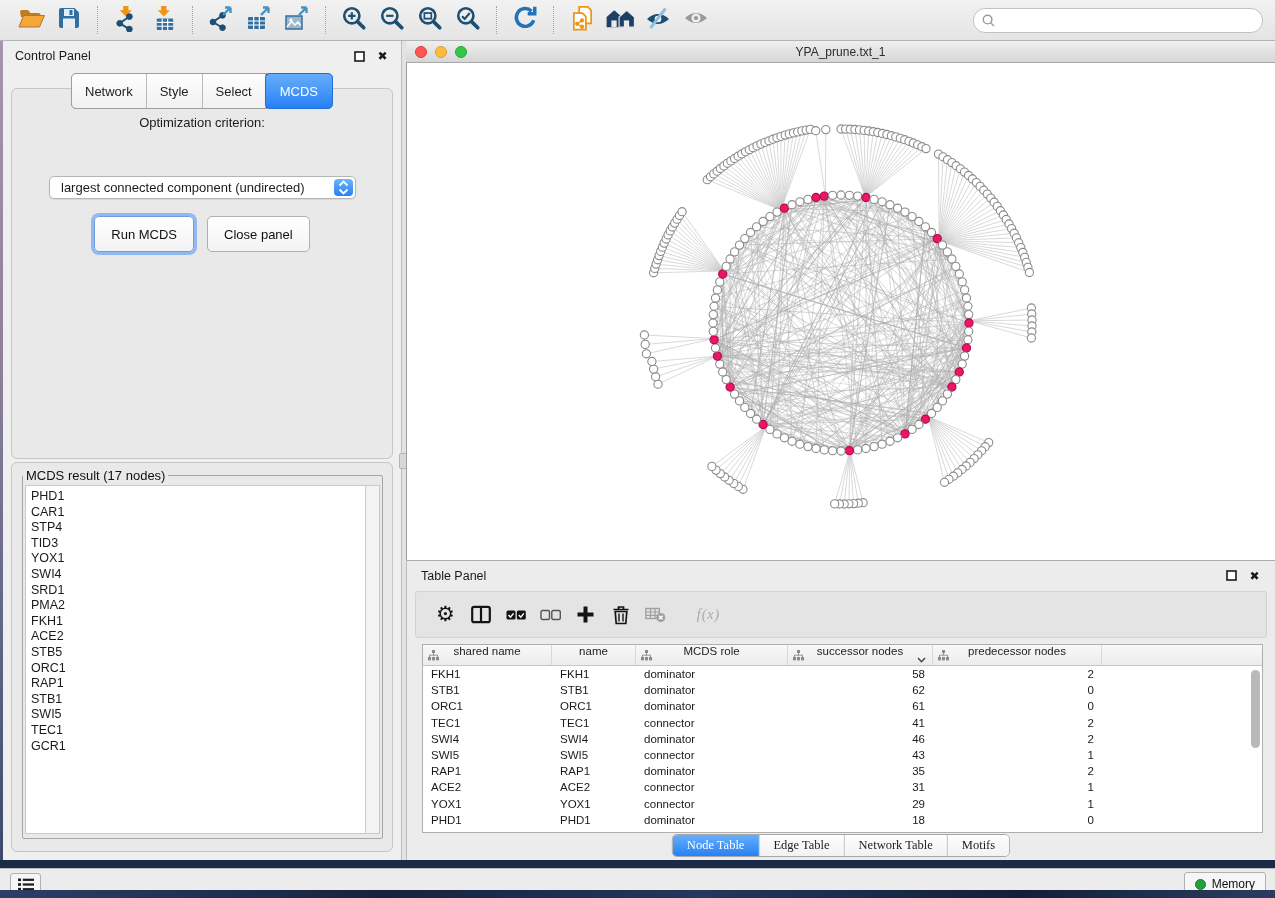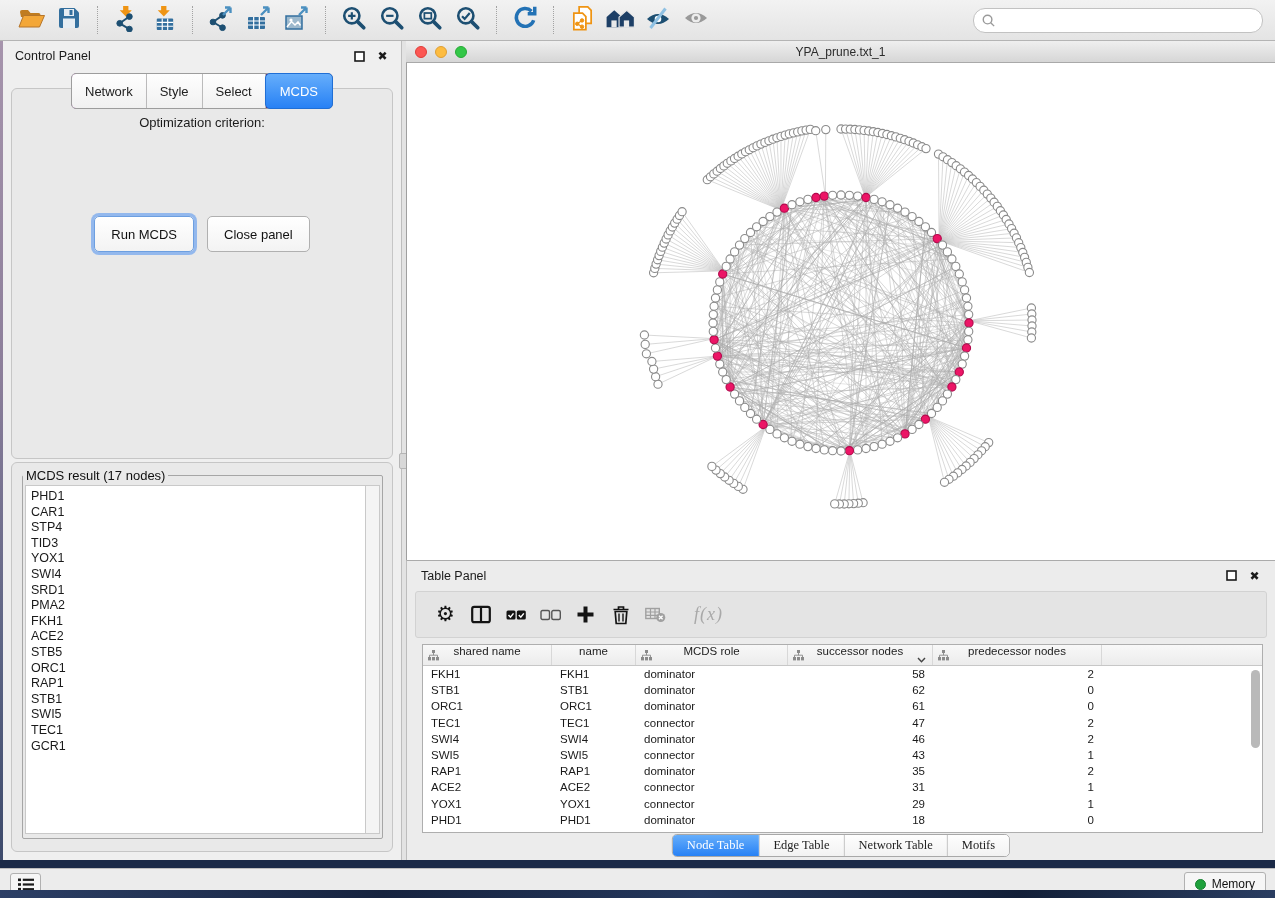--- a/index.html
+++ b/index.html
@@ -88,21 +88,21 @@
 
   
   .table-panel { position:absolute; left:406px; top:560px; right:0; bottom:38px; background:#ececec;
     border-top:1px solid #ababab; border-left:1px solid #bdbdbd; }
   .tp-header { position:absolute; top:0; left:0; right:0; height:29px; display:flex;
     align-items:center; padding:0 14px; font-size:12.5px; }
   .tp-strip { position:absolute; top:30px; left:8px; right:8px; height:47px; background:#e4e4e4;
     border:1px solid #d2d2d2; border-radius:3px; display:flex; align-items:center; padding:0 12px; gap:0; }
   .tp-ico { width:35px; height:34px; display:flex; align-items:center; justify-content:center; }
   .fx-label { font-family:"Liberation Serif","DejaVu Serif",serif; font-style:italic;
-    font-size:18px; color:#a9a9a9; letter-spacing:1px;margin-left:36px; }
+    font-size:14px; color:#a9a9a9; letter-spacing:1px;margin-left:36px; }
   .gear-glyph { font-family:"DejaVu Sans",sans-serif; font-size:21px; color:#141414; line-height:1; }
 
   .data-table { position:absolute; left:15px; top:83px; width:841px; height:189px; background:#fff;
     border:1px solid #aeaeae; overflow:hidden; }
   .dt-header { display:grid; grid-template-columns:129px 84px 152px 145px 169px 1fr; height:21px;
     background:linear-gradient(#f8f8f8,#ececec); border-bottom:1px solid #c7c7c7; }
   .dt-hcell { position:relative; display:flex; align-items:flex-start; justify-content:center;
     font-size:11.5px; color:#222; border-right:1px solid #d8d8d8; }
   .dt-hcell .tree { position:absolute; left:5px; top:5px; }
   .dt-hcell .sort { position:absolute; right:6px; top:8px; }
@@ -292,20 +292,31 @@
     </div>
     <div class="cp-tabs">
         <div class="cp-tab">Network</div>
         <div class="cp-tab">Style</div>
         <div class="cp-tab">Select</div>
         <div class="cp-tab active">MCDS</div>
       </div>
 
     <div class="cp-box cp-box-top">
       <div class="opt-label">Optimization criterion:</div>
+      <div class="select">
+        <span>largest connected component (undirected)</span>
+        <span class="stepper">
+          <svg width="11" height="7" viewBox="0 0 11 7">
+              <path d="M1.5 5.5 L5.5 1.5 L9.5 5.5" fill="none" stroke="#fff" stroke-width="1.8"></path>
+            </svg>
+          <svg width="11" height="7" viewBox="0 0 11 7">
+              <path d="M1.5 1.5 L5.5 5.5 L9.5 1.5" fill="none" stroke="#fff" stroke-width="1.8"></path>
+            </svg>
+        </span>
+      </div>
       <div class="btn-row">
         <button class="btn focus">Run MCDS</button>
         <button class="btn">Close panel</button>
       </div>
     </div>
 
     <div class="cp-box cp-box-bottom">
       <fieldset class="mcds-fs">
         <legend>MCDS result (17 nodes)</legend>
         <div class="result-list">
@@ -1294,21 +1305,21 @@
             <div class="dt-cell">ORC1</div>
             <div class="dt-cell">dominator</div>
             <div class="dt-cell num">61</div>
             <div class="dt-cell num">0</div>
             <div class="dt-cell"></div>
           </div>
           <div class="dt-row">
             <div class="dt-cell">TEC1</div>
             <div class="dt-cell">TEC1</div>
             <div class="dt-cell">connector</div>
-            <div class="dt-cell num">47</div>
+            <div class="dt-cell num">41</div>
             <div class="dt-cell num">2</div>
             <div class="dt-cell"></div>
           </div>
           <div class="dt-row">
             <div class="dt-cell">SWI4</div>
             <div class="dt-cell">SWI4</div>
             <div class="dt-cell">dominator</div>
             <div class="dt-cell num">46</div>
             <div class="dt-cell num">2</div>
             <div class="dt-cell"></div>

